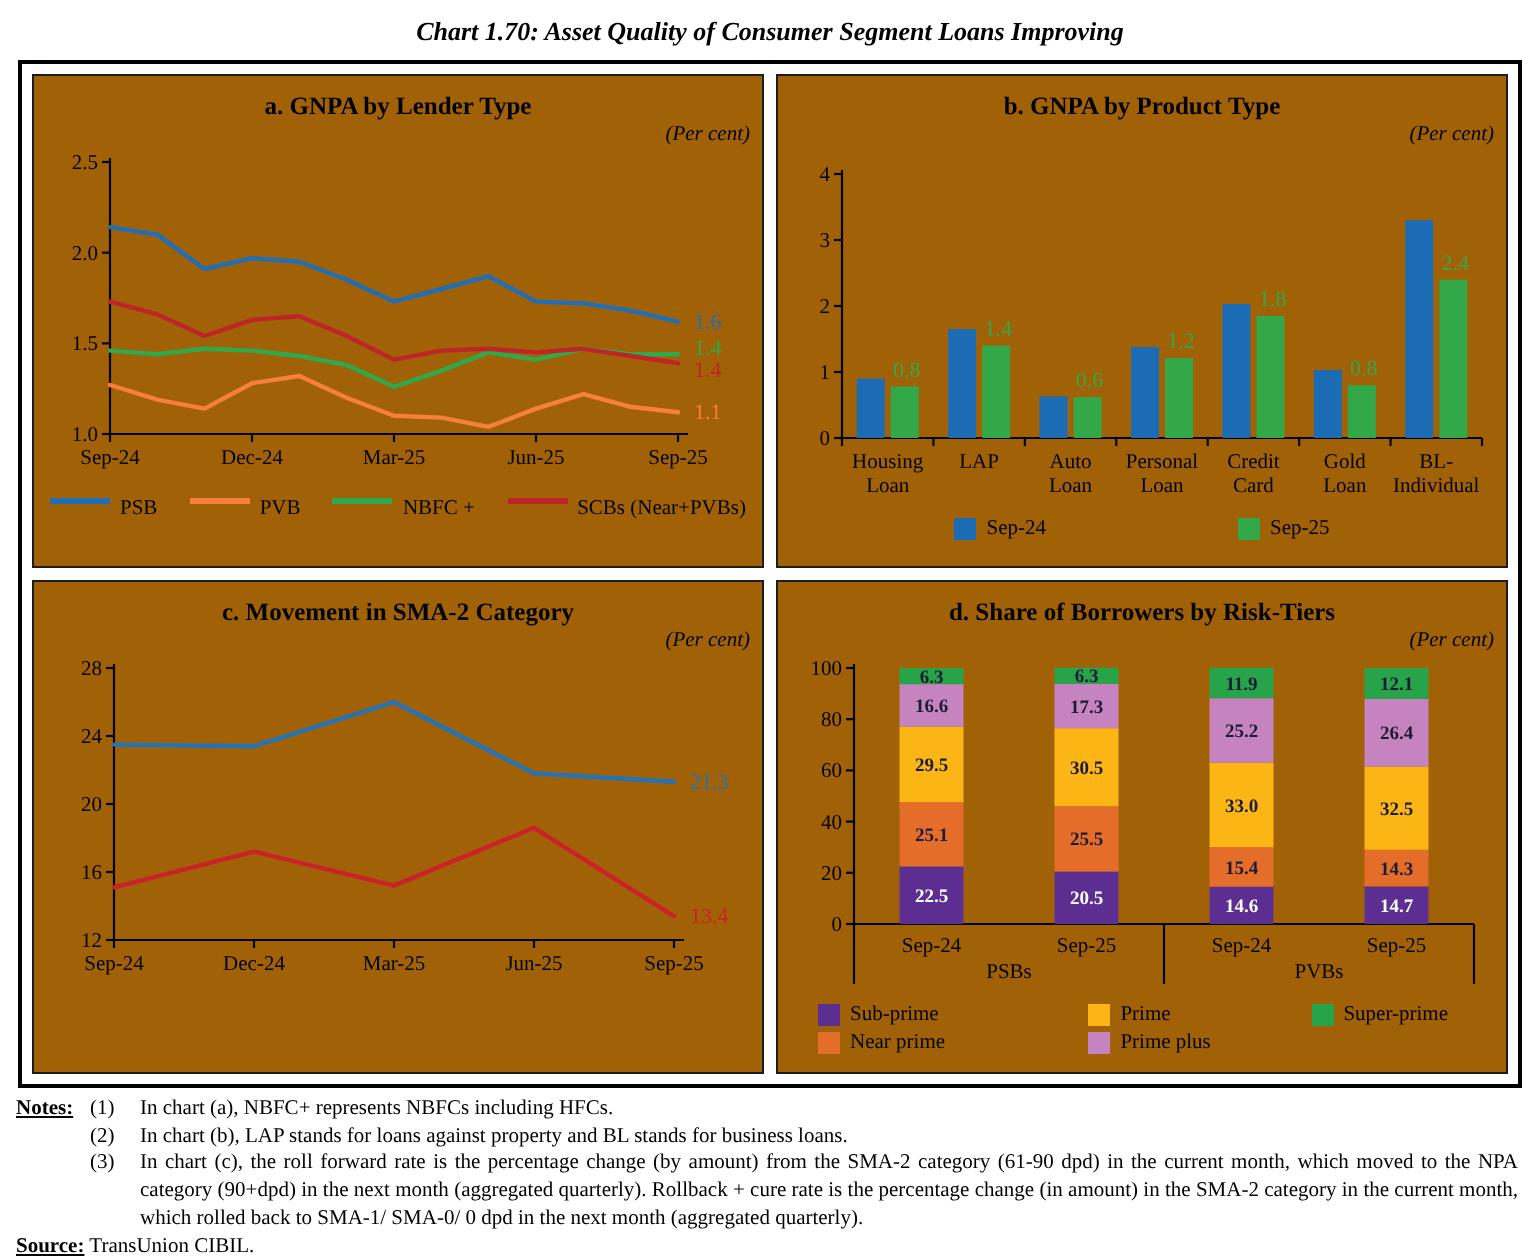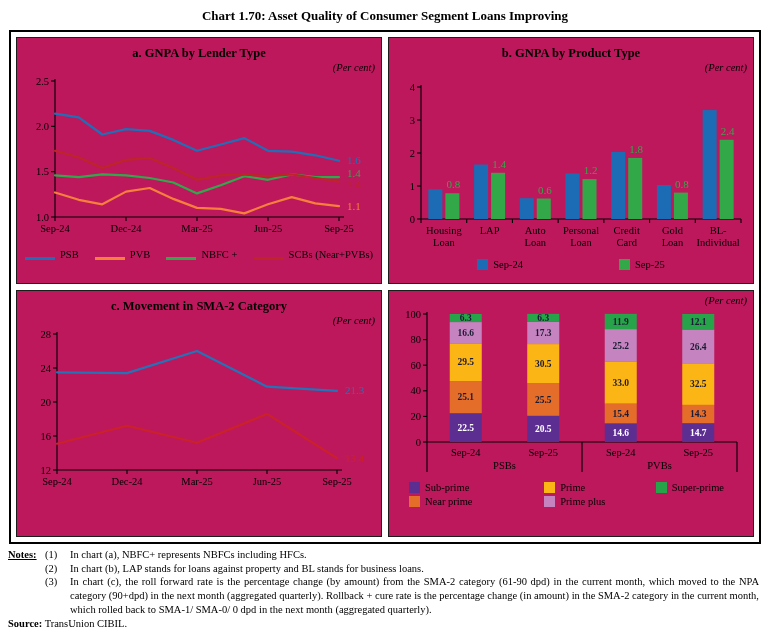--- a/index.html
+++ b/index.html
@@ -3,37 +3,38 @@
 <meta charset="utf-8">
 <style>
   html,body{margin:0;padding:0;}
   body{
     width:770px;height:628px;background:#ffffff;color:#000;
     font-family:"Liberation Serif",serif;overflow:hidden;
   }
   .fig-title{
     text-align:center;font-weight:bold;font-size:13px;
     padding:8px 0 6px;
+    font-style:italic;
   }
   .outer{
     margin:0 9px;border:2px solid #000;padding:5px;
     display:grid;grid-template-columns:1fr 1fr;gap:6px;
     box-sizing:border-box;
   }
   .panel{
     border:1.5px solid #1c1c1c;height:247px;box-sizing:border-box;
-    padding:3px 6px;overflow:hidden;background:#be185d;
+    padding:3px 6px;overflow:hidden;background:#a16207;
   }
   .p-title{margin:5px 0 0;text-align:center;font-size:12.5px;font-weight:bold;}
   .p-sub{text-align:right;font-style:italic;font-size:10.5px;margin-top:1px;}
   .chart{margin-top:2px;}
   .chart svg{display:block;margin:0 auto;}
   svg text{font-family:"Liberation Serif",serif;}
   .legend{display:flex;align-items:center;}
-  .lg-item{display:flex;align-items:flex-end;gap:5px;font-size:10.5px;white-space:nowrap;}
+  .lg-item{display:flex;align-items:flex-start;gap:5px;font-size:10.5px;white-space:nowrap;}
   .swatch{width:11px;height:11px;display:inline-block;flex:0 0 auto;}
   .swatch.line{width:30px;height:3px;}
   #legend-a{justify-content:space-between;padding:6px 2px 0;}
   #legend-b{justify-content:center;gap:96px;padding-top:4px;}
   #legend-c{justify-content:center;gap:68px;padding-top:7px;margin-top:36px;}
   #legend-c .swatch.line{width:44px;}
   #legend-d{display:grid;grid-template-columns:40% 33% 27%;row-gap:3px;padding:4px 0 0 14px;}
   .notes{margin:4px 9px 0 8px;font-size:10.5px;line-height:1.3;}
   .notes-grid{display:grid;grid-template-columns:37px 25px auto;}
   .nlabel{font-weight:bold;text-decoration:underline;}
@@ -214,20 +215,21 @@
           <span>Roll forward rate</span>
         </span>
         <span class="lg-item">
           <span class="swatch line" style="background: rgb(34, 115, 184);"></span>
           <span>Rollback + Cure rate</span>
         </span>
       </div>
   </section>
 
   <section class="panel">
+    <h2 class="p-title">d. Share of Borrowers by Risk-Tiers</h2>
     <div class="p-sub">(Per cent)</div>
     <div class="chart">
         <svg viewBox="0 0 348 170" width="348" height="170">
           <line x1="30" y1="4" x2="30" y2="134" stroke="#000" stroke-width="1.1"></line>
           <line x1="26" y1="134" x2="30" y2="134" stroke="#000" stroke-width="1.1"></line>
           <text x="24" y="137.5" text-anchor="end" fill="#000" font-size="10.5" font-weight="normal">0</text>
           <line x1="26" y1="108.4" x2="30" y2="108.4" stroke="#000" stroke-width="1.1"></line>
           <text x="24" y="111.9" text-anchor="end" fill="#000" font-size="10.5" font-weight="normal">20</text>
           <line x1="26" y1="82.8" x2="30" y2="82.8" stroke="#000" stroke-width="1.1"></line>
           <text x="24" y="86.3" text-anchor="end" fill="#000" font-size="10.5" font-weight="normal">40</text>

